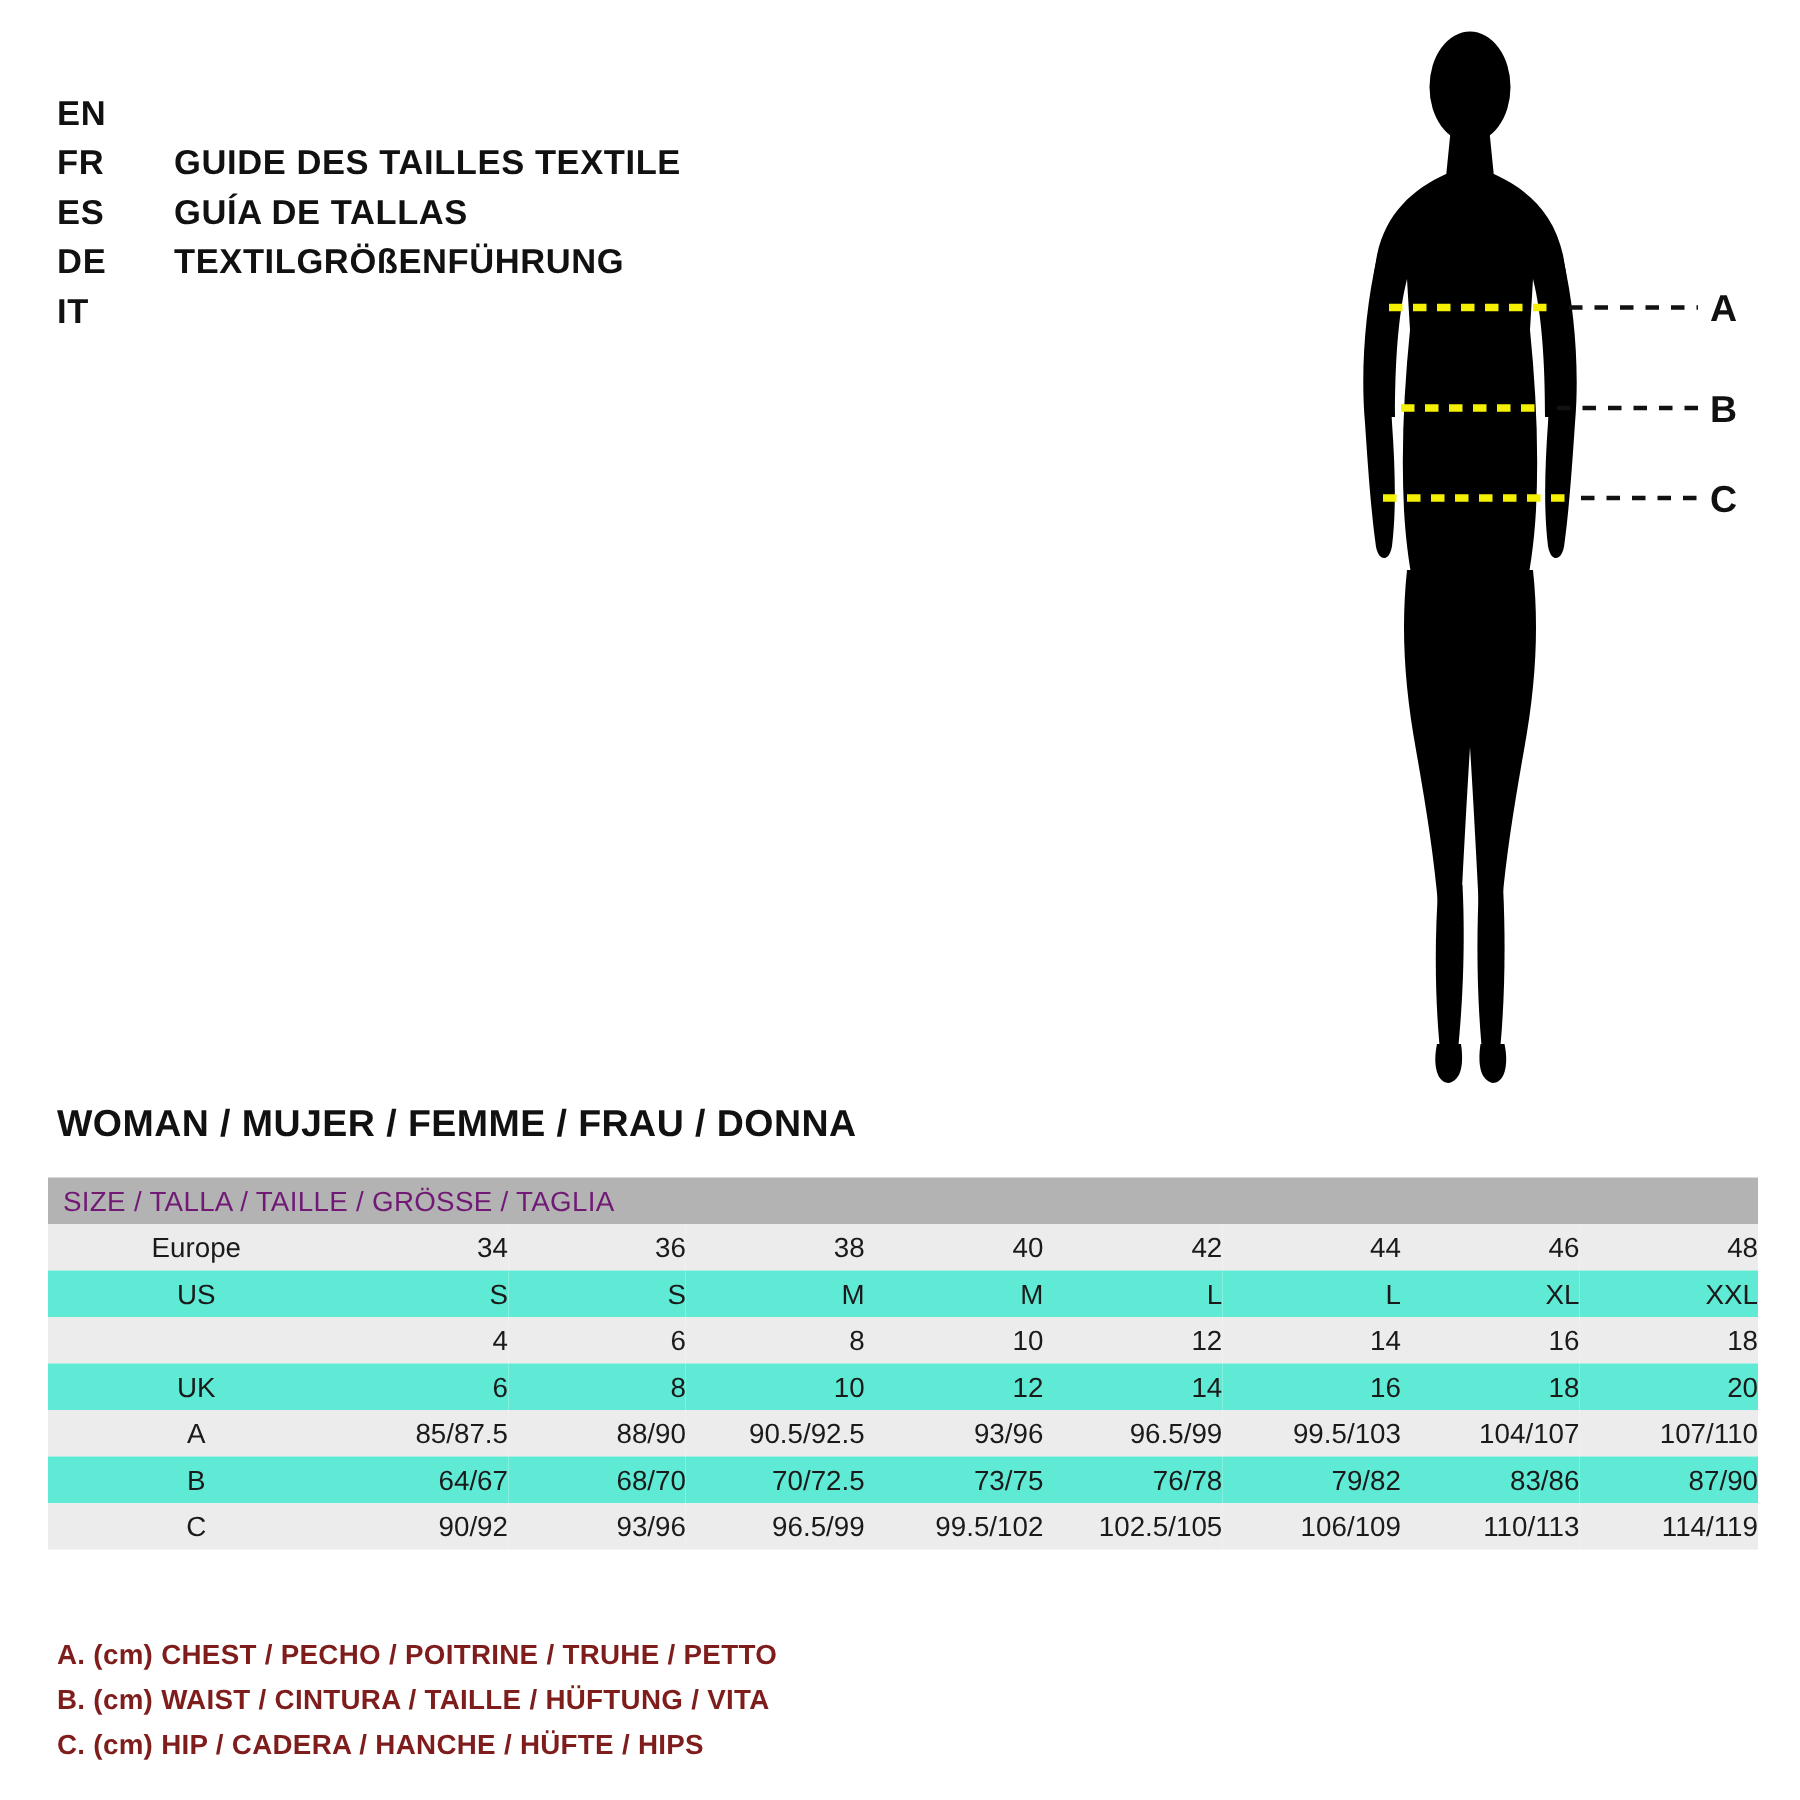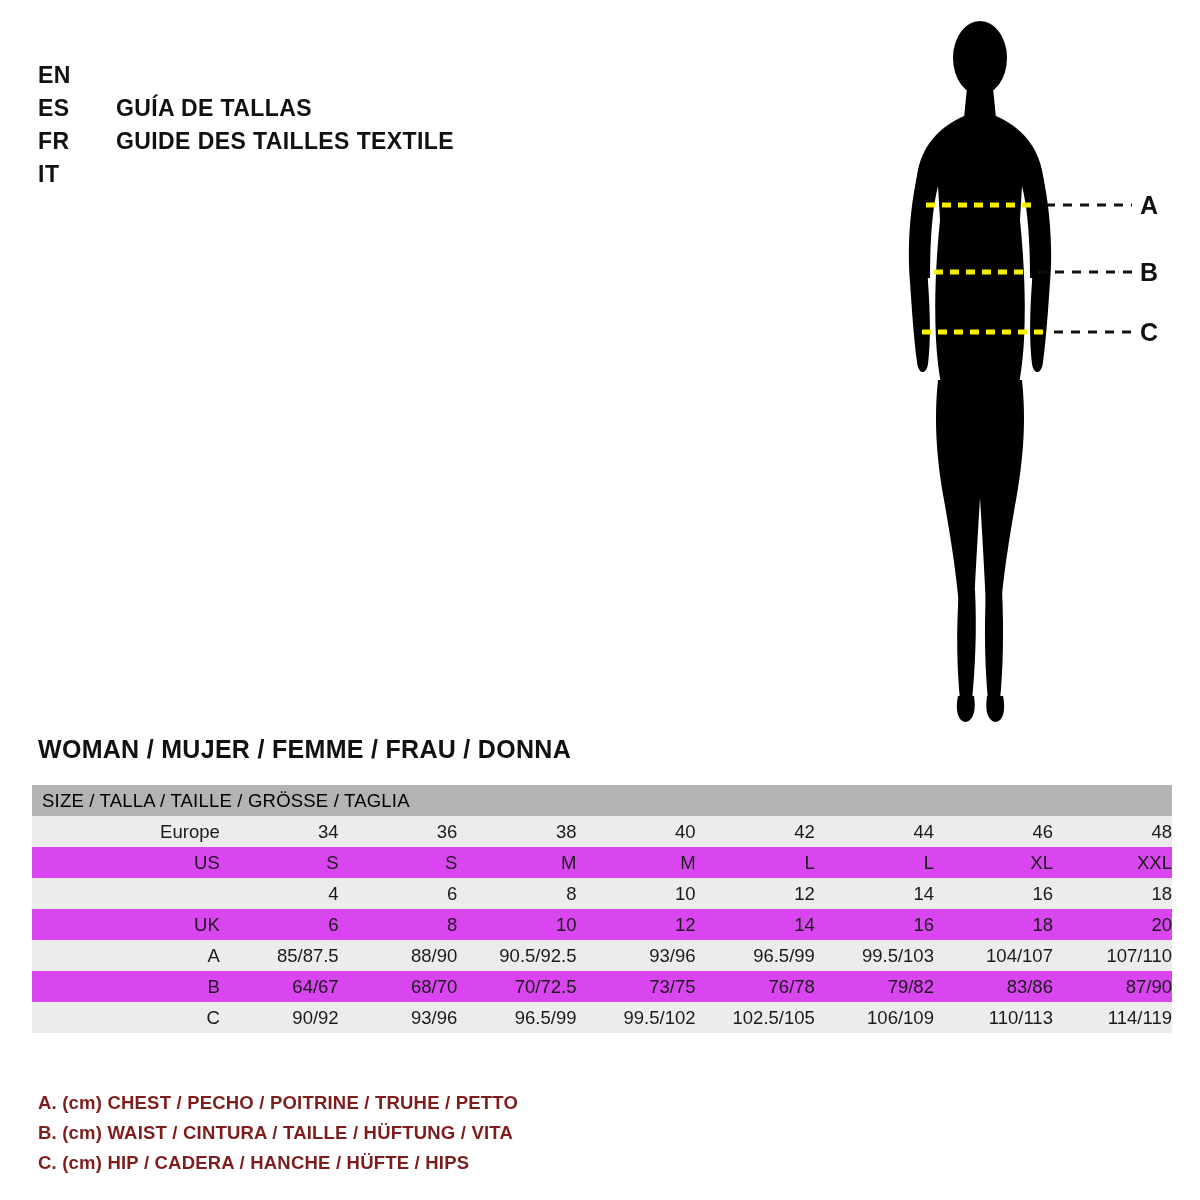--- a/index.html
+++ b/index.html
@@ -80,33 +80,33 @@
     line-height: 31px;
     font-weight: normal;
     color: #1a1a1a;
   }
   #size-table tr.header-row th {
     background: #b3b3b3;
     text-align: left;
     padding-left: 10px;
     font-size: 18.5px;
     letter-spacing: 0.2px;
-    color: #000000;
+    color: #701a75;
   }
   #size-table td.row-label {
-    text-align: right;
+    text-align: center;
     padding-left: 10px;
     width: 180px;
   }
   #size-table td.val {
     text-align: right;
     width: 120px;
   }
   tr.band-light td { background: #ececec; }
-  tr.band-dark td  { background: #d946ef; }
+  tr.band-dark td  { background: #5eead4; }
 
   
   #footnotes {
     position: absolute;
     left: 38px;
     top: 1088px;
     width: 700px;
   }
   .footnote {
     font-size: 18.5px;
@@ -119,26 +119,30 @@
   }
 </style>
 </head>
 <body>
 
 <div id="title-block">
   <div class="title-row">
     <span class="title-lang">EN</span>
   </div>
   <div class="title-row">
+    <span class="title-lang">FR</span>
+    <span class="title-text">GUIDE DES TAILLES TEXTILE</span>
+  </div>
+  <div class="title-row">
     <span class="title-lang">ES</span>
     <span class="title-text">GUÍA DE TALLAS</span>
   </div>
   <div class="title-row">
-    <span class="title-lang">FR</span>
-    <span class="title-text">GUIDE DES TAILLES TEXTILE</span>
+    <span class="title-lang">DE</span>
+    <span class="title-text">TEXTILGRÖßENFÜHRUNG</span>
   </div>
   <div class="title-row">
     <span class="title-lang">IT</span>
   </div>
 </div>
 
 <div id="figure-area">
   <svg id="figure-svg" width="330" height="730" viewBox="0 0 330 730" xmlns="http://www.w3.org/2000/svg">
     <g>
 

